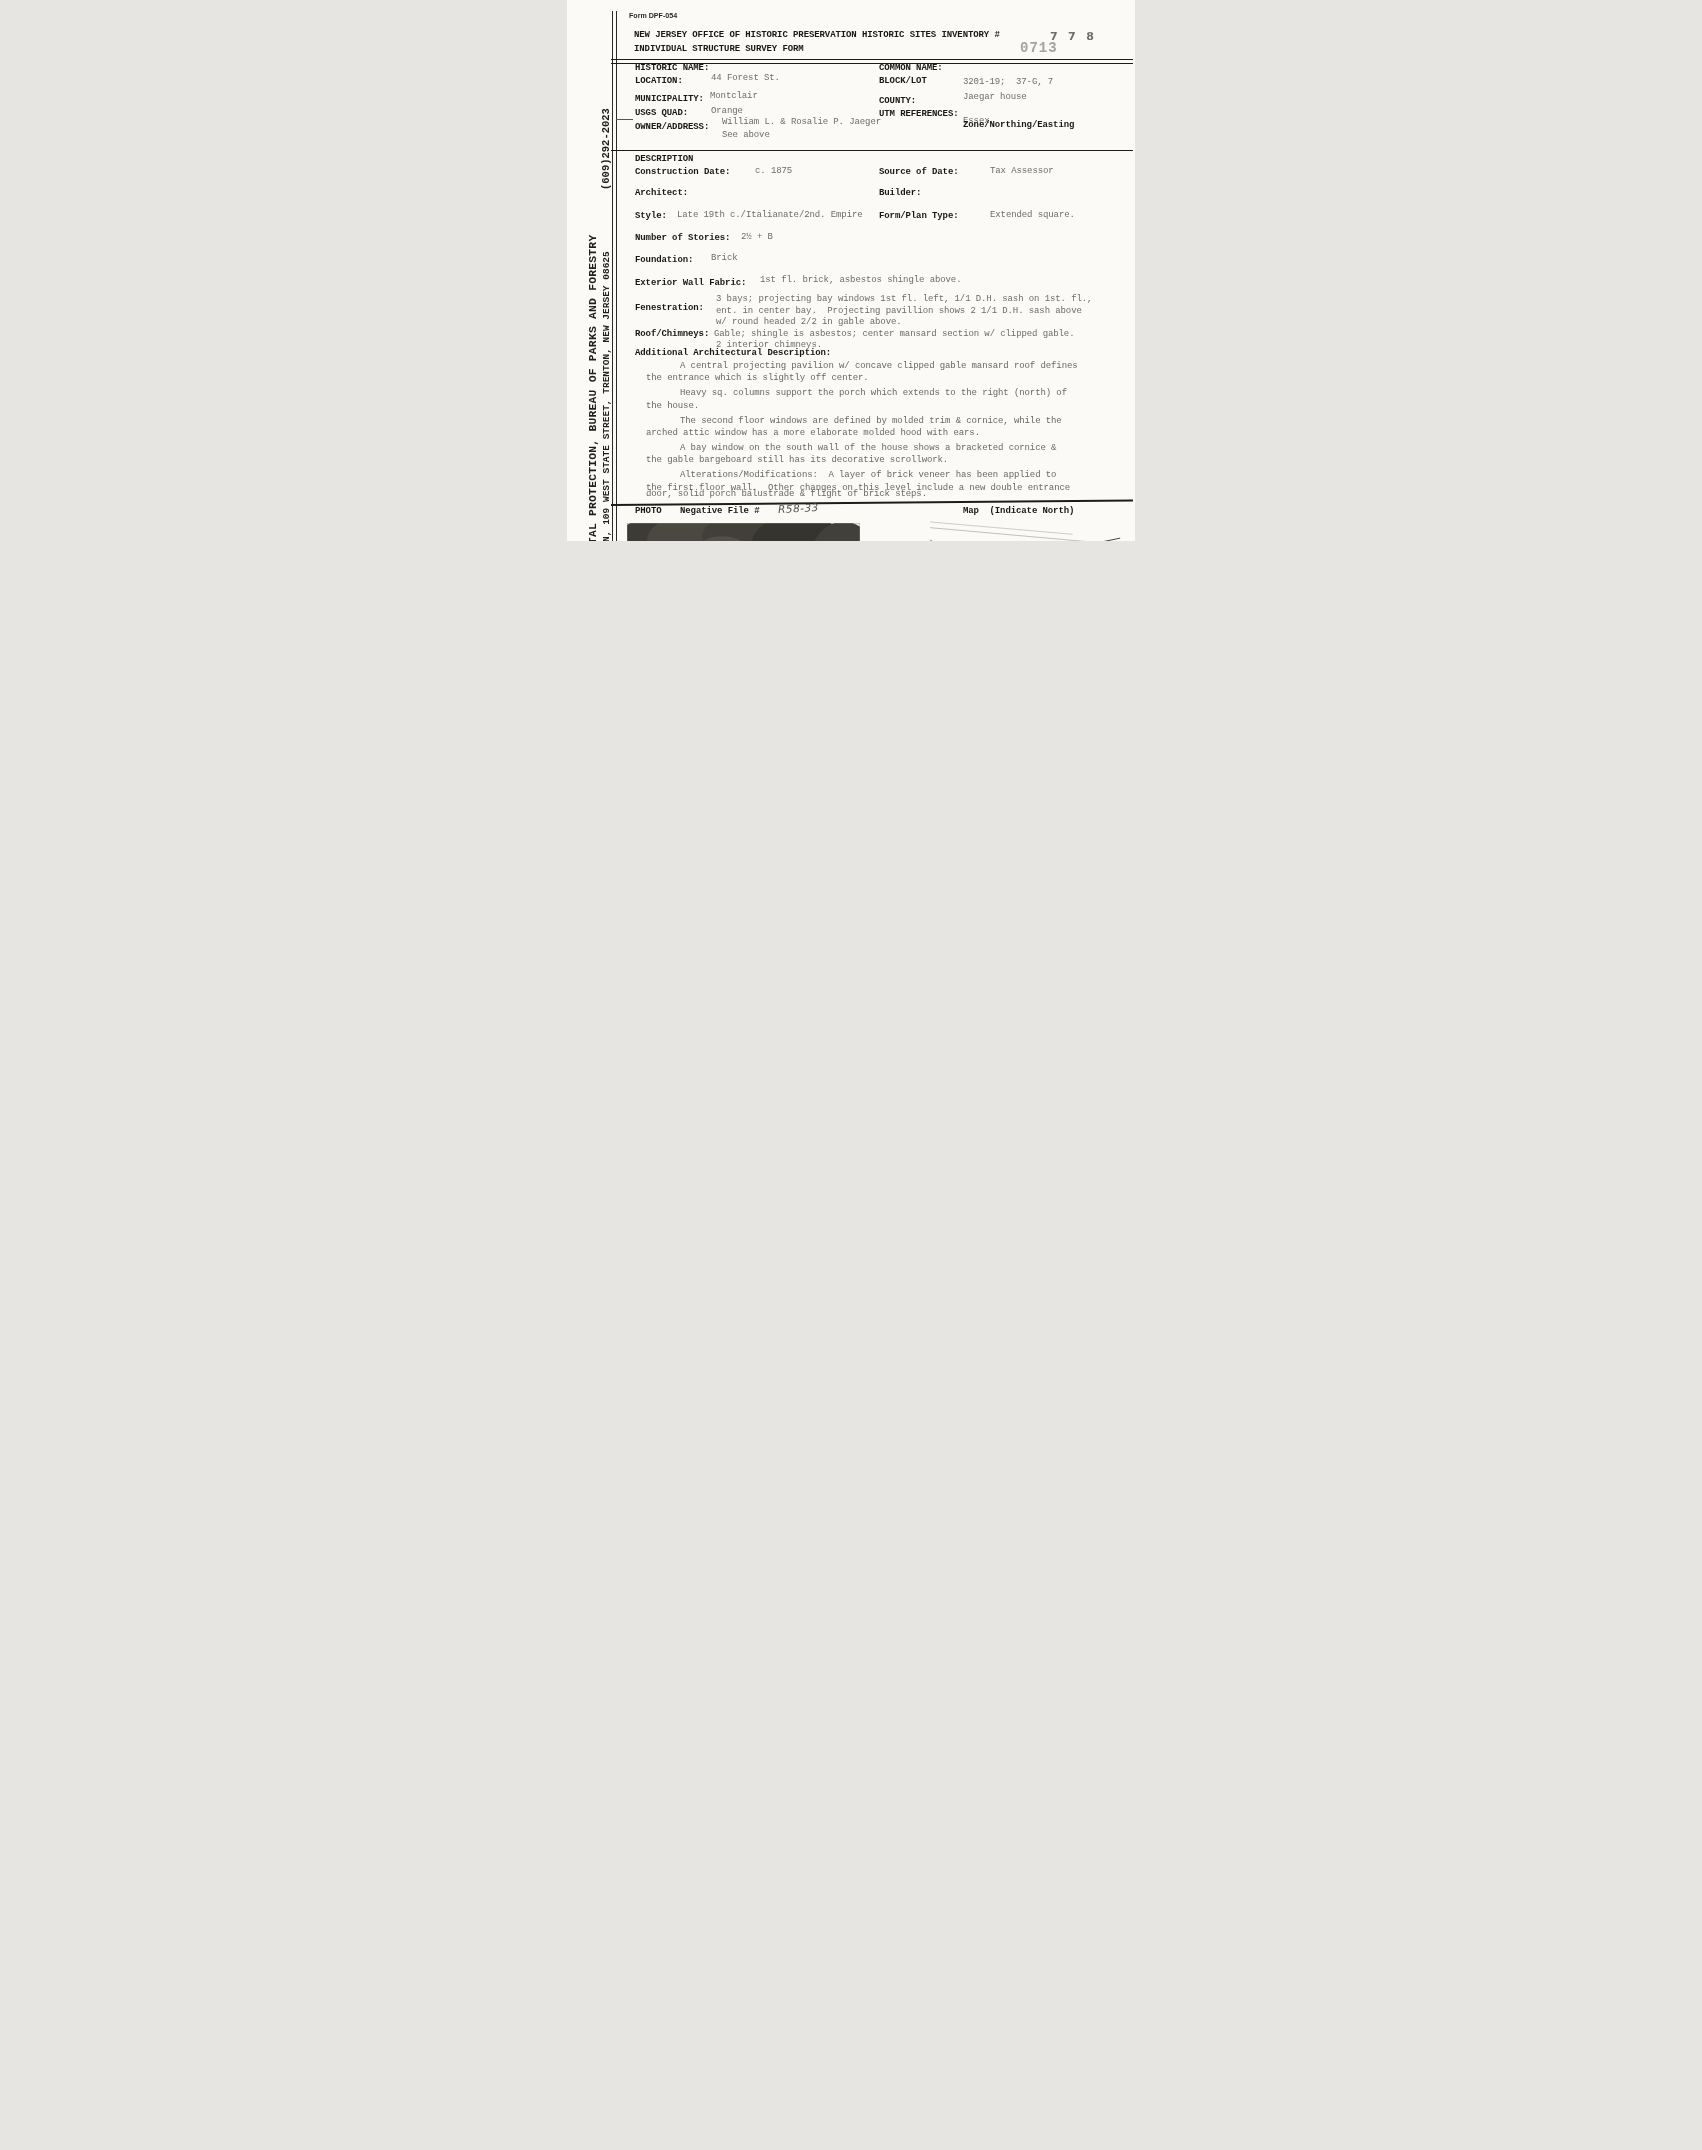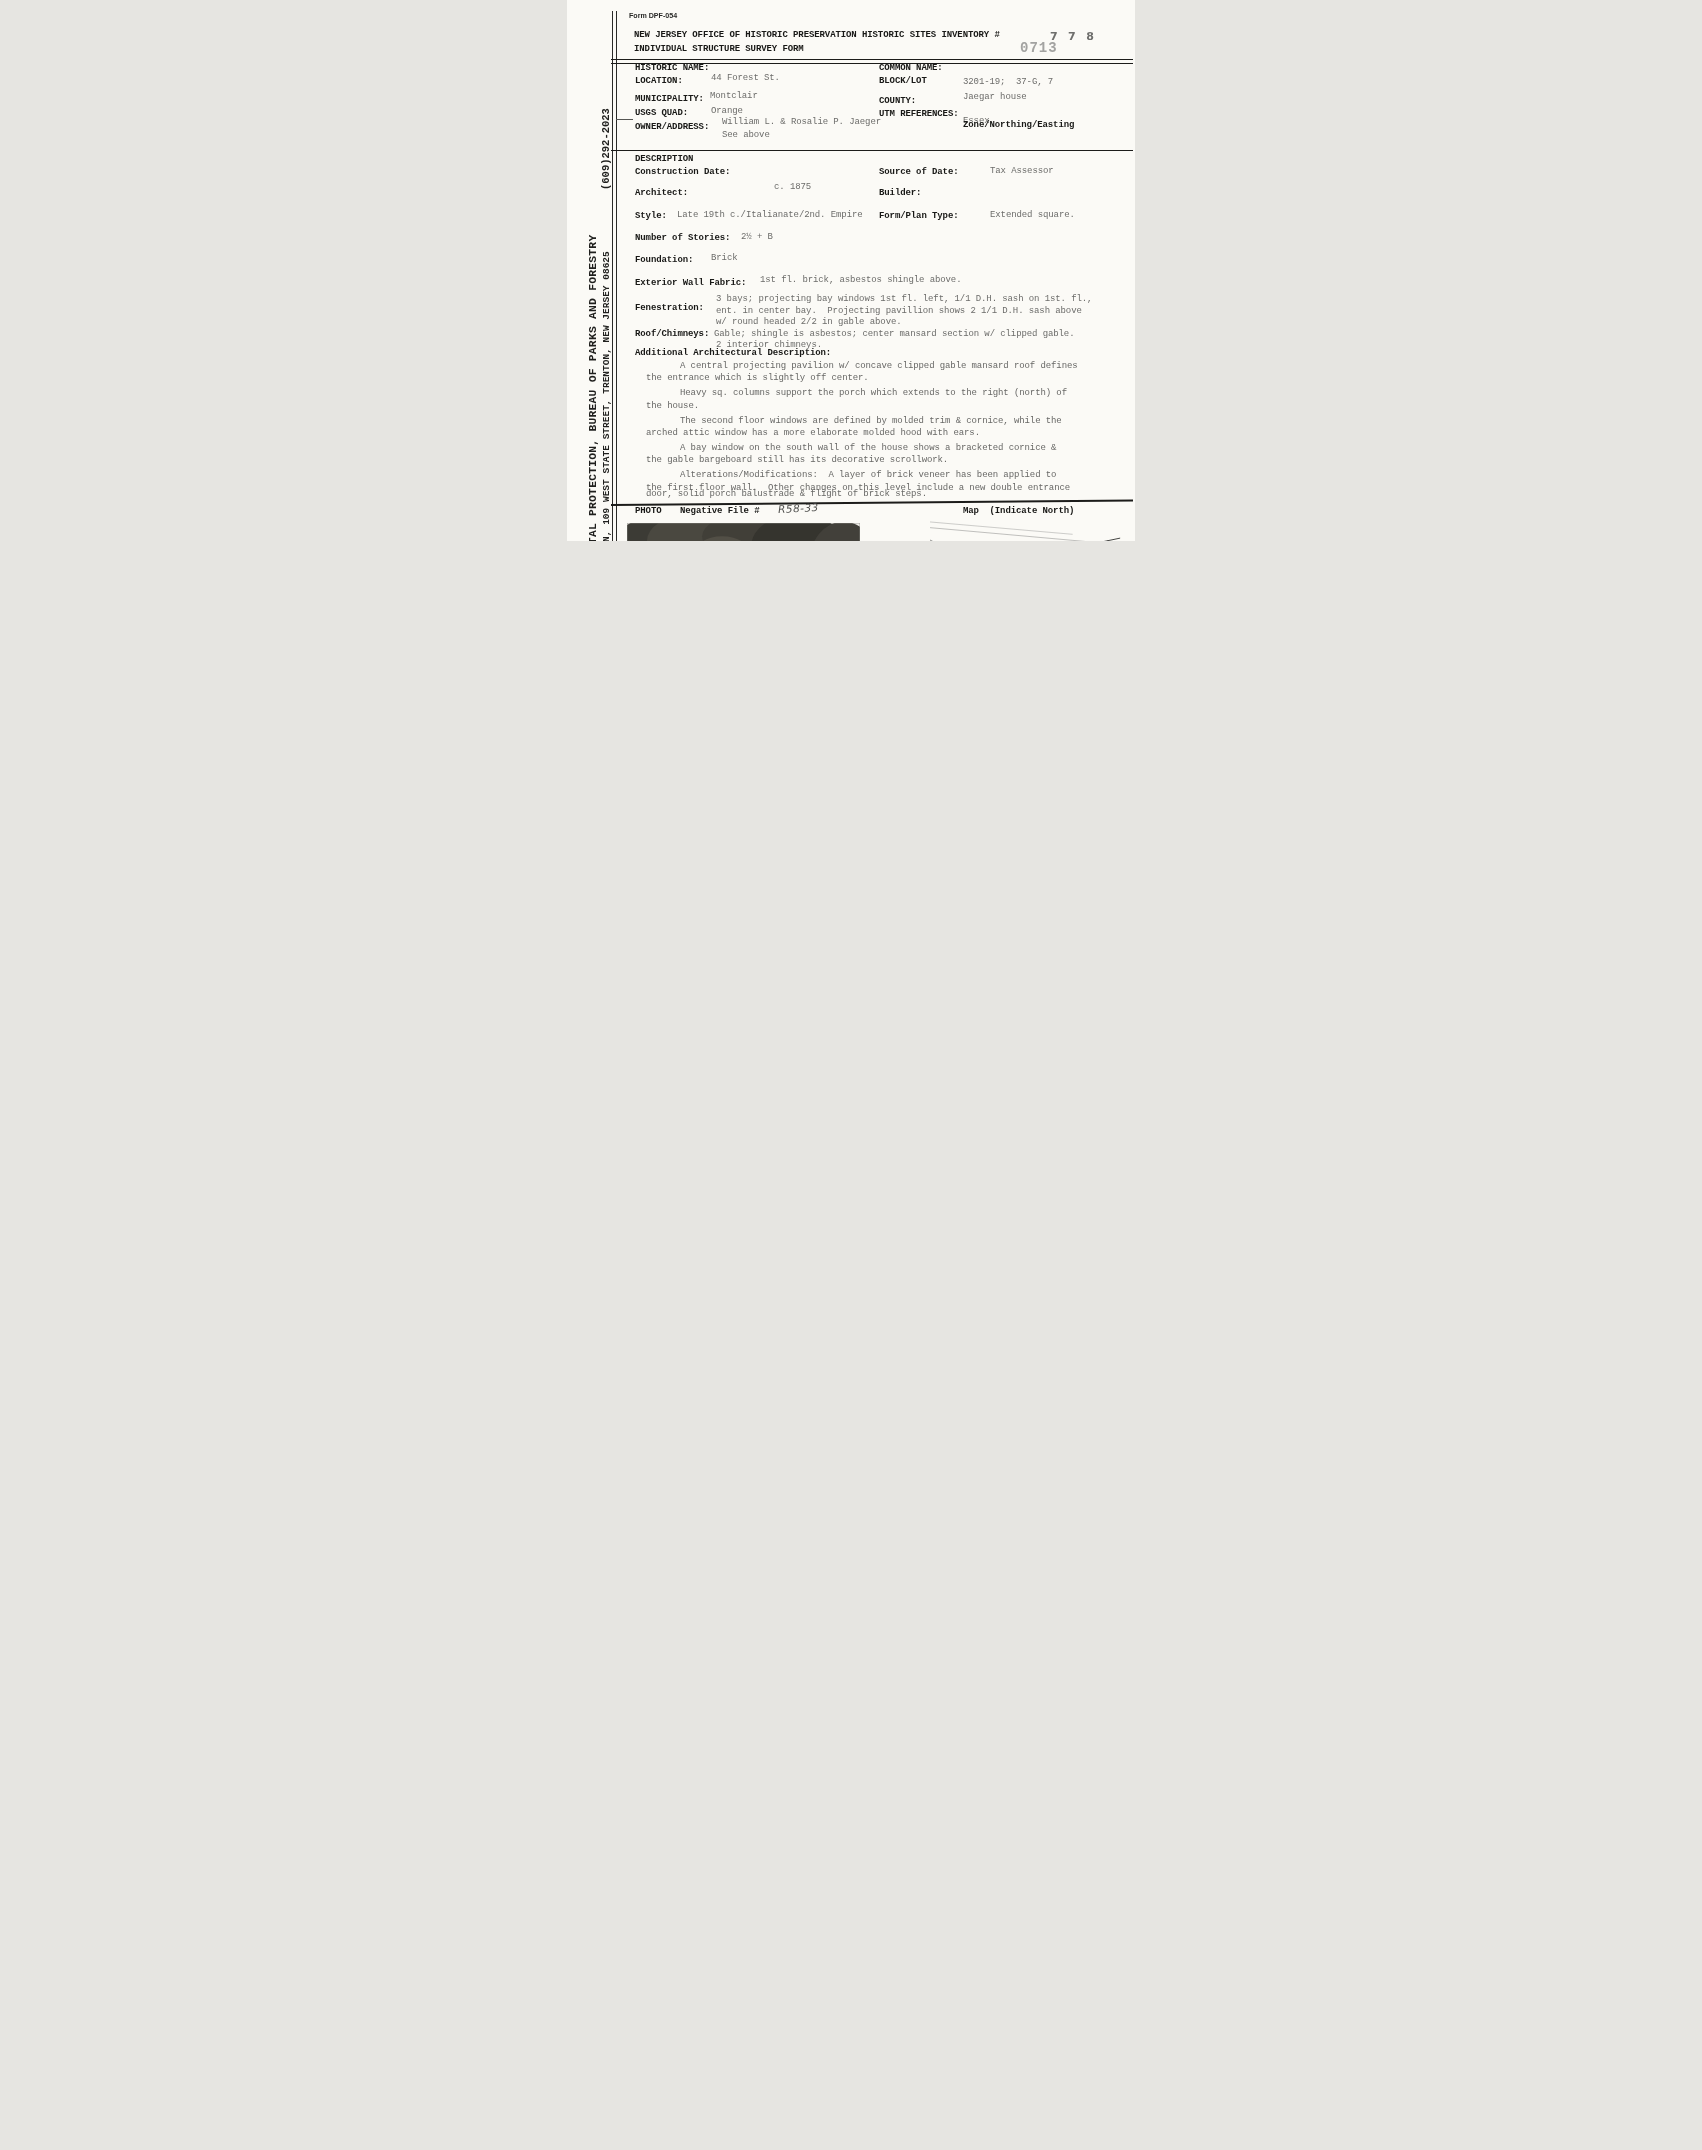--- a/index.html
+++ b/index.html
@@ -64,21 +64,21 @@
   <div class="t lbl" style="left:68px;top:122px;">OWNER/ADDRESS:</div>
   <div class="t val" style="left:155px;top:117px;">William L. &amp; Rosalie P. Jaeger</div>
   <div class="t val" style="left:155px;top:130px;">See above</div>
   <div class="t lbl" style="left:396px;top:120px;">Zone/Northing/Easting</div>
 
   <div class="rule" style="left:44px;top:150px;width:522px;height:1.4px;"></div>
 
   <div class="t lbl" style="left:68px;top:154px;">DESCRIPTION</div>
 
   <div class="t lbl" style="left:68px;top:167px;">Construction Date:</div>
-  <div class="t val" style="left:207px;top:166px;margin-top:16px;">c. 1875</div>
+  <div class="t val" style="left:188px;top:166px;">c. 1875</div>
   <div class="t lbl" style="left:312px;top:167px;">Source of Date:</div>
   <div class="t val" style="left:423px;top:166px;">Tax Assessor</div>
 
   <div class="t lbl" style="left:68px;top:188px;">Architect:</div>
   <div class="t lbl" style="left:312px;top:188px;">Builder:</div>
 
   <div class="t lbl" style="left:68px;top:211px;">Style:</div>
   <div class="t val" style="left:110px;top:210px;">Late 19th c./Italianate/2nd. Empire</div>
   <div class="t lbl" style="left:312px;top:211px;">Form/Plan Type:</div>
   <div class="t val" style="left:423px;top:210px;">Extended square.</div>

